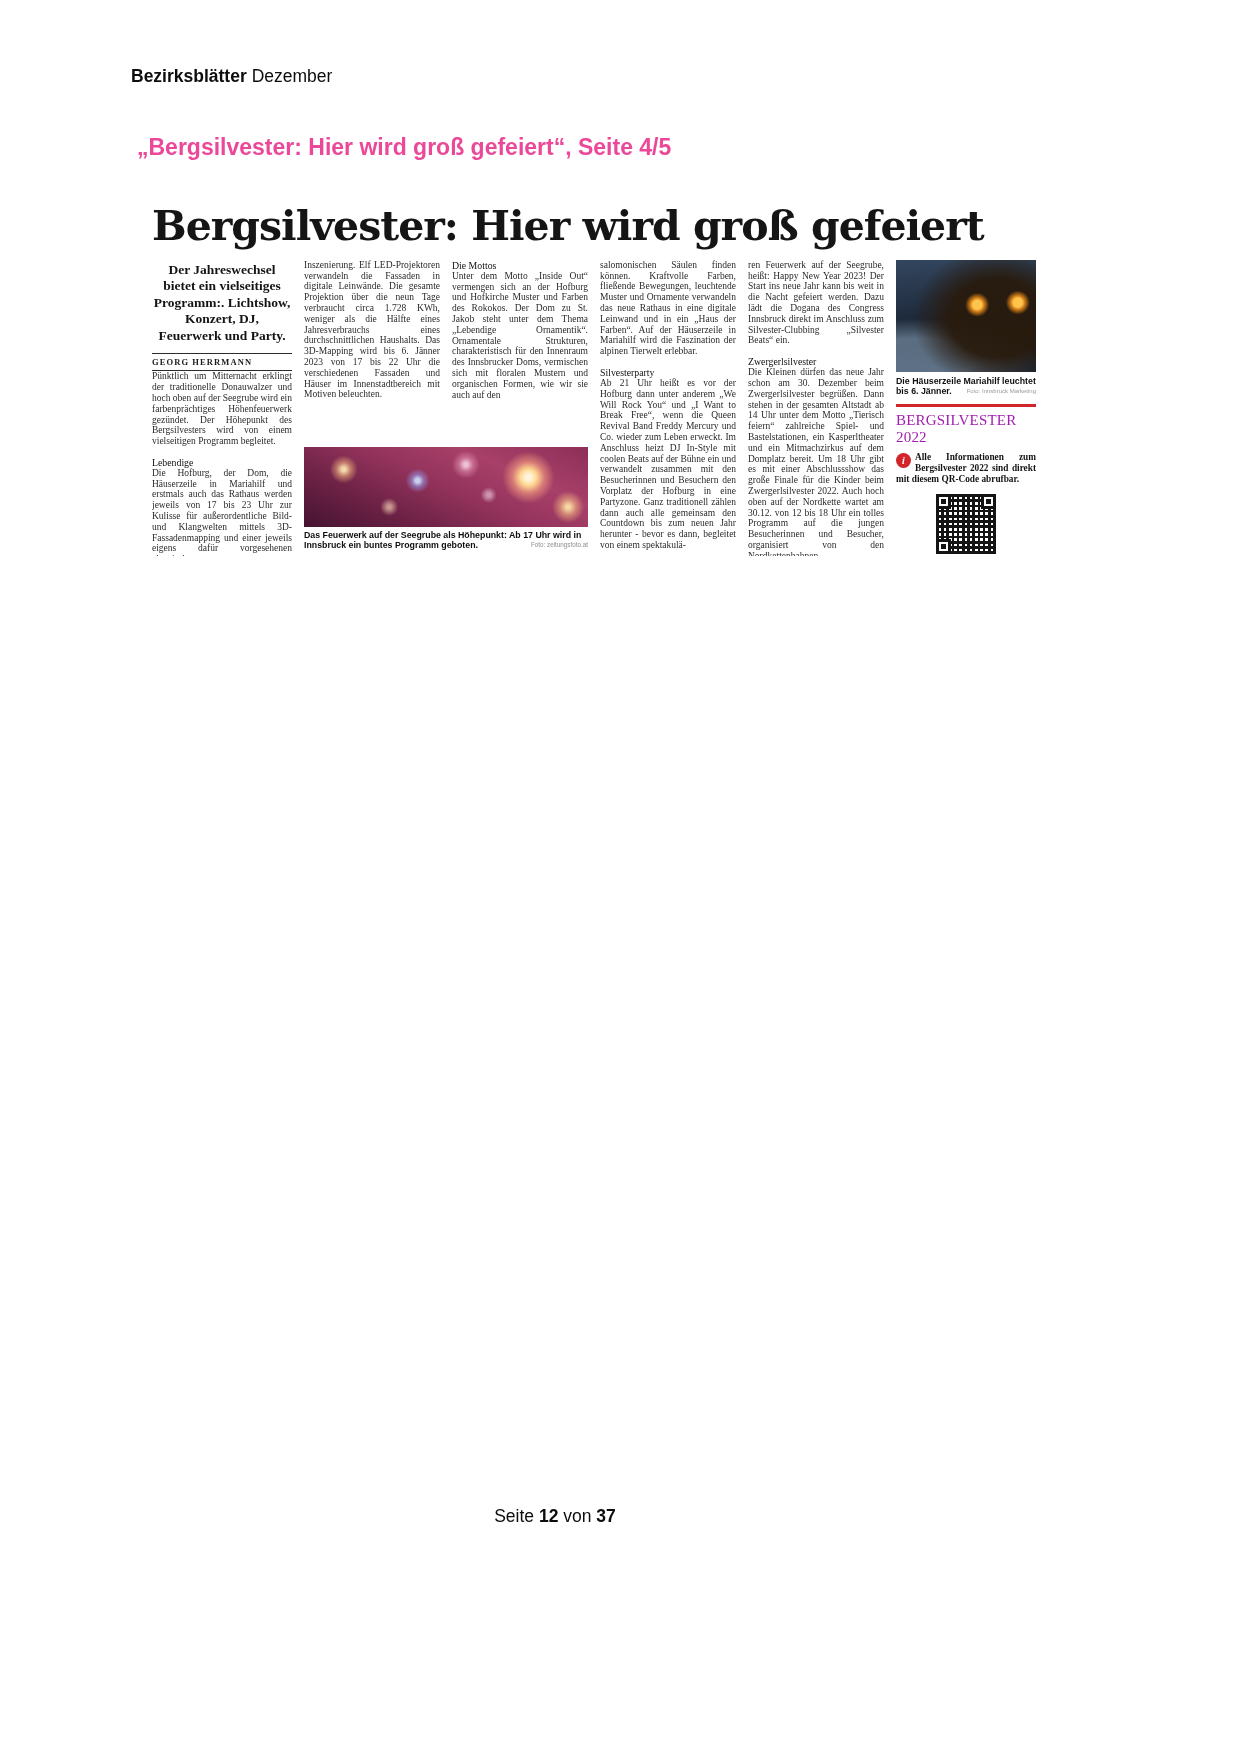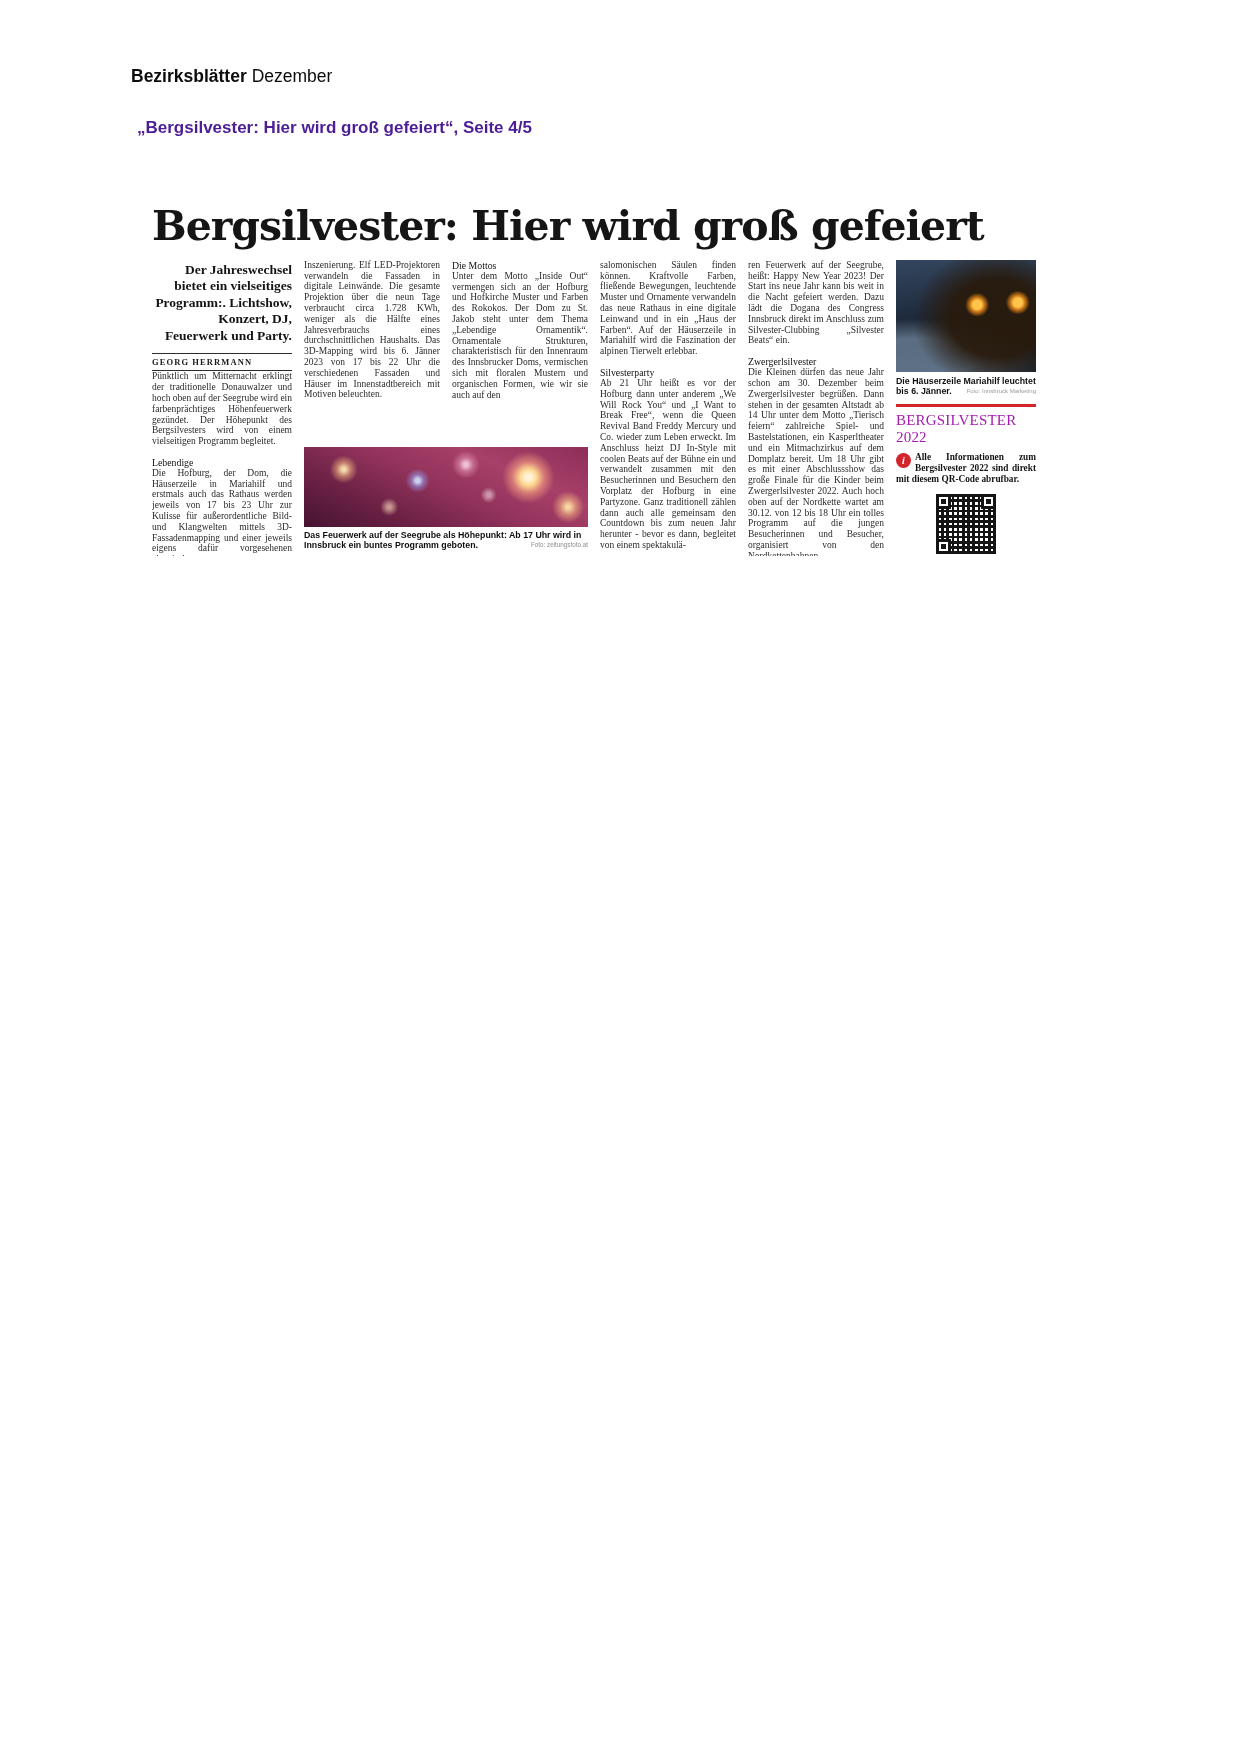--- a/index.html
+++ b/index.html
@@ -2,38 +2,38 @@
 <html lang="de"><head>
 <meta charset="utf-8">
 <style>
   html,body{margin:0;padding:0;background:#ffffff;}
   .page{position:relative;width:1241px;height:1754px;background:#fff;overflow:hidden;
         font-family:"Liberation Sans",sans-serif;color:#111;}
 
   
   .doc-header{position:absolute;left:131px;top:66px;font-size:17.5px;color:#0d0d0d;}
   .doc-header .brand{font-weight:700;}
-  .doc-title{position:absolute;left:137px;top:118px;font-size:17px;font-weight:700;color:#4c1d95;}
+  .doc-title{position:absolute;left:137px;top:134px;font-size:23px;font-weight:700;color:#ec4899;}
 
   
   .clipping{position:absolute;left:152px;top:206px;width:892px;font-family:"Liberation Serif",serif;}
   .headline{font-family:"DejaVu Serif","Liberation Serif",serif;font-weight:700;font-size:41px;
             letter-spacing:-1px;white-space:nowrap;color:#151515;line-height:1.02;}
 
   .columns{display:flex;gap:12px;margin-top:12px;height:296px;overflow:hidden;}
   .colA{width:140px;flex:none;}
   .group{width:284px;flex:none;}
   .group-text{display:flex;gap:12px;height:182px;overflow:hidden;}
   .gcol{width:136px;flex:none;}
   .colB,.colC{width:136px;flex:none;}
   .sidebar{width:140px;flex:none;font-family:"Liberation Sans",sans-serif;}
 
   p.body{margin:0;font-size:9.5px;line-height:10.8px;text-align:justify;color:#2a2a2a;}
   .subhead{font-weight:400;font-size:9.8px;margin:10px 0 0;color:#101010;}
-  .lead{font-size:13.5px;line-height:16.5px;font-weight:700;color:#141414;margin:2px 0 0;text-align:right;}
+  .lead{font-size:13.5px;line-height:16.5px;font-weight:700;color:#141414;margin:2px 0 0;text-align:center;}
   .byline{margin-top:9px;border-top:1.5px solid #2c2c2c;border-bottom:1px solid #2c2c2c;
           padding:3px 0;font-size:8.5px;font-weight:700;letter-spacing:1.1px;color:#1c1c1c;}
   .after-byline{margin-top:8px;}
 
   
   .photo{margin-top:5px;width:284px;height:80px;
     background-image:
       radial-gradient(circle at 79% 38%, #fff3da 0 3px, #ffd992 8px, rgba(255,170,130,0.55) 16px, rgba(255,140,150,0) 26px),
       radial-gradient(circle at 14% 28%, rgba(255,235,180,0.9) 0 2px, rgba(255,200,130,0.5) 7px, rgba(255,200,130,0) 14px),
       radial-gradient(circle at 40% 42%, rgba(210,225,255,0.9) 0 2px, rgba(150,170,255,0.5) 6px, rgba(150,170,255,0) 12px),
@@ -148,14 +148,20 @@
             <span class="finder f-tl"></span>
             <span class="finder f-tr"></span>
             <span class="finder f-bl"></span>
           </div>
         </div>
       </div>
 
     </div>
   </div>
 
+  <div class="footer">
+    <span>Seite</span>
+    <b>12</b>
+    <span>von</span>
+    <b>37</b>
+  </div>
 
 </div>
 
 </body></html>

